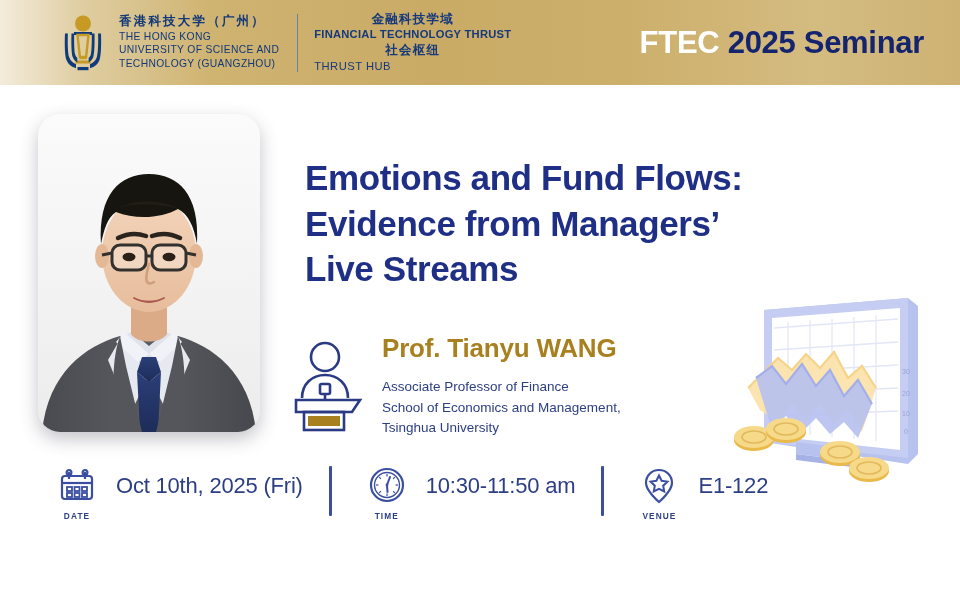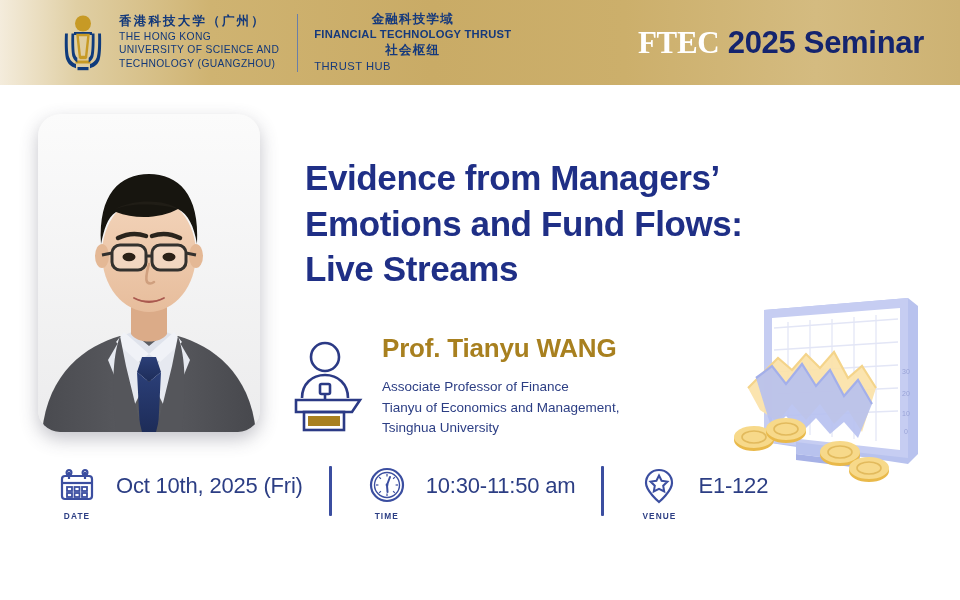--- a/index.html
+++ b/index.html
@@ -39,21 +39,21 @@
   .vdiv { width:1px; height:58px; background:#6a7fa8; margin:0 16px 0 18px; }
   .ftec-block { color:#15397c; }
   .ft-cn { font-size:12.5px; font-weight:700; letter-spacing:1.2px; line-height:1.32;text-align:center; }
   .ft-en-b { font-size:11.2px; font-weight:700; letter-spacing:.25px; line-height:1.36; }
   .ft-en { font-size:11.2px; letter-spacing:.5px; line-height:1.4; }
 
   .banner-title {
     position:absolute; right:36px; top:50%; transform:translateY(-50%);
     font-size:31px; font-weight:700; letter-spacing:-.3px; white-space:nowrap;
   }
-  .bt-white { color:#ffffff;font-family:Liberation Serif, serif; }
+  .bt-white { color:#ffffff; }
   .bt-navy  { color:#14246e; }
 
   
   .photo-wrap {
     position:absolute; left:38px; top:114px; width:222px; height:318px;
     border-radius:22px; overflow:hidden;
     box-shadow:0 7px 18px rgba(60,60,80,.30);
     background:#f2f2f2;
   }
   .photo-wrap svg { display:block; width:100%; height:100%; }
@@ -214,43 +214,43 @@
       <ellipse cx="131" cy="143" rx="6.5" ry="4.2" fill="#2b2118"></ellipse>
 
       <path d="M111 150 q-4 14 -2 18 q3 3 7 0" stroke="#cf9f7e" stroke-width="2.6" fill="none" stroke-linecap="round"></path>
 
       <path d="M96 184 q15 9 30 0 q-15 5 -30 0 z" fill="#c4766a"></path>
       <path d="M96 184 q15 8 30 0" stroke="#a9594f" stroke-width="1.8" fill="none" stroke-linecap="round"></path>
     </svg>
   </div>
 
   <div class="seminar-title">
+    <div>Emotions and Fund Flows:</div>
     <div>Evidence from Managers’</div>
-    <div>Emotions and Fund Flows:</div>
     <div>Live Streams</div>
   </div>
 
   <div class="speaker-row">
     <svg class="podium-icon" viewBox="0 0 72 96">
       <g fill="none" stroke="#2b3a85" stroke-width="2.6">
         <circle cx="31" cy="19" r="14"></circle>
         <path d="M8 60 C8 46 18 37 31 37 C44 37 54 46 54 60"></path>
         <rect x="26" y="46" width="10" height="10" rx="1.5"></rect>
         <path d="M31 56 v6"></path>
         <path d="M2 62 H58 L66 62 L58 74 H2 Z"></path>
         <rect x="10" y="74" width="40" height="18"></rect>
       </g>
       <path d="M14 88 q16 -10 32 0 z" fill="#a8801f"></path>
       <rect x="14" y="78" width="32" height="10" fill="#a8801f"></rect>
     </svg>
     <div class="speaker-text">
       <div class="speaker-name">Prof. Tianyu WANG</div>
       <div class="speaker-aff">
         <div>Associate Professor of Finance</div>
-        <div>Tianyu of Economics and Management,</div>
+        <div>School of Economics and Management,</div>
         <div>Tsinghua University</div>
       </div>
     </div>
   </div>
 
   <div class="illustration">
     <svg viewBox="0 0 248 198">
 
       <path d="M52 18 L196 6 L206 14 L206 162 L196 172 L52 150 Z" fill="#b8c2ee"></path>
       <path d="M52 18 L196 6 L196 166 L52 150 Z" fill="#c6cdf2"></path>

